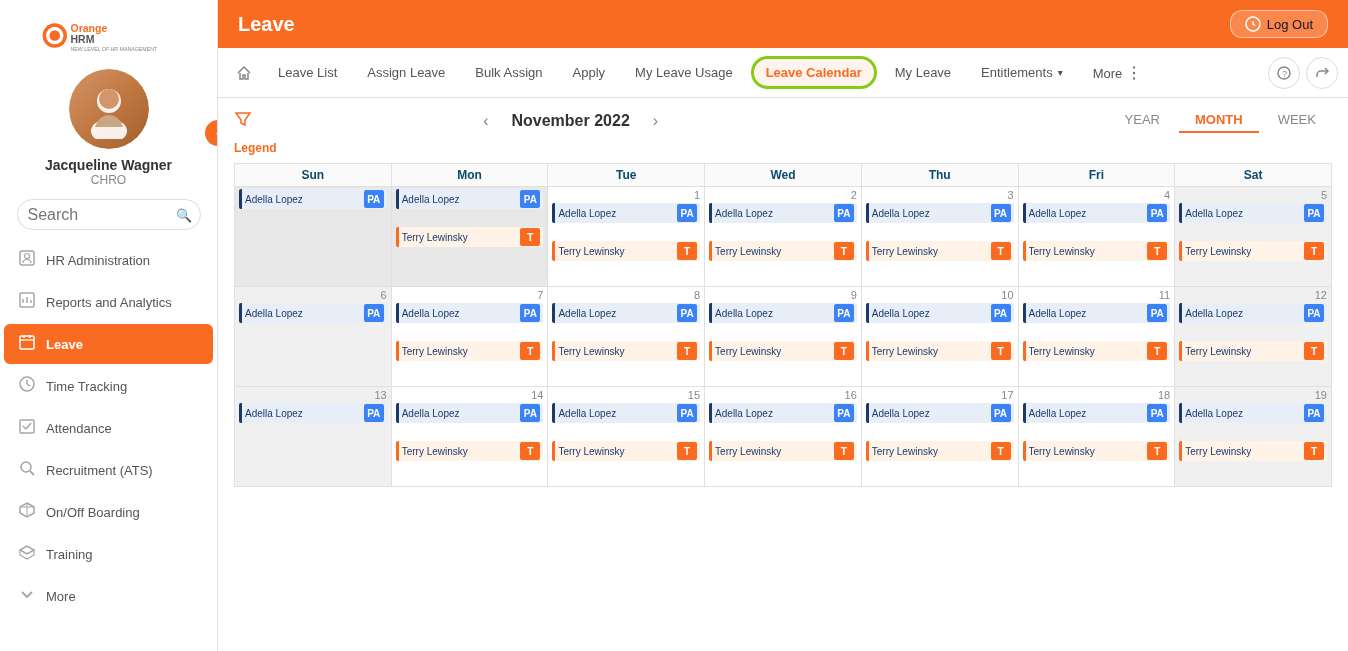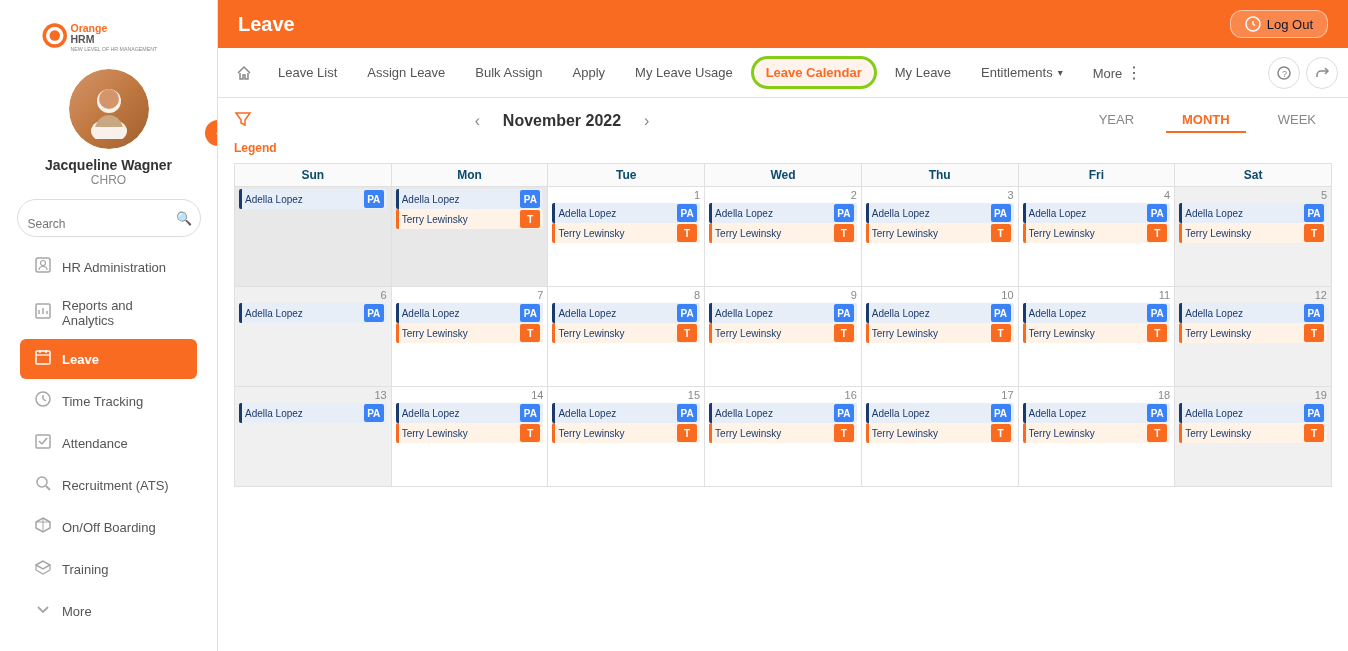--- a/index.html
+++ b/index.html
@@ -30,28 +30,28 @@
       background: linear-gradient(135deg, #d4956a 0%, #c07840 50%, #a06030 100%);
       display: flex; align-items: center; justify-content: center;
       font-size: 28px; color: #fff;
     }
     .user-name { font-weight: 700; font-size: 14px; color: #333; text-align: center; }
     .user-role { font-size: 12px; color: #888; margin-bottom: 12px; }
     .search-wrap {
       width: 184px; position: relative; margin-bottom: 10px;
     }
     .search-wrap input {
-      width: 100%; padding: 17px 30px 5px 10px; border: 1px solid #ddd; border-radius: 20px;
-      font-size: 12px; outline: none; color: #555;
+      width: 100%; padding: 6px 30px 5px 10px; border: 1px solid #ddd; border-radius: 20px;
+      font-size: 16px; outline: none; color: #555;
     }
     .search-icon-btn {
       position: absolute; right: 8px; top: 50%; transform: translateY(-50%);
       background: none; border: none; cursor: pointer; color: #888; font-size: 13px;
     }
-    .nav-items { width: 100%; padding: 0 20px; }
+    .nav-items { width: 100%; padding: 0 4px; }
     .nav-item {
       display: flex; align-items: center; padding: 9px 14px; border-radius: 6px;
       cursor: pointer; color: #555; font-size: 13px; margin-bottom: 2px;
       transition: background 0.15s;
     }
     .nav-item.active { background: #f96b21; color: #fff; font-weight: 600; }
     .nav-item .nav-icon { margin-right: 10px; font-size: 16px; opacity: 0.75; }
     .nav-item.active .nav-icon { opacity: 1; }
     .sidebar-collapse-btn {
       position: absolute; right: -14px; top: 120px;
@@ -114,21 +114,21 @@
     .filter-icon-btn {
       background: none; border: none; cursor: pointer; color: #f96b21; font-size: 16px;
     }
     .month-nav {
       display: flex; align-items: center; gap: 12px; margin: 0 auto;
     }
     .nav-arrow-btn {
       background: none; border: none; cursor: pointer; color: #888; font-size: 16px;
     }
     .month-label { font-size: 16px; font-weight: 700; color: #333; min-width: 140px; text-align: center; }
-    .view-btns { display: flex; gap: 16px; margin-left: auto; }
+    .view-btns { display: flex; gap: 3px; margin-left: auto; }
     .view-btn {
       background: none; border: none; cursor: pointer; padding: 4px 16px;
       font-size: 13px; color: #888; border-bottom: 2px solid transparent;
     }
     .view-btn.active { color: #f96b21; border-bottom: 2px solid #f96b21; font-weight: 600; }
     .legend-row {
       font-size: 12px; color: #f96b21; font-weight: 600; margin-bottom: 8px;
     }
 
     
@@ -142,21 +142,21 @@
       min-height: 90px; height: 100px; padding: 2px 4px;
       background: #fff; position: relative;
     }
     .cal-grid td.weekend { background: #f0f0f0; }
     .cal-grid td.inactive { background: #e8e8e8; }
     .day-num {
       font-size: 11px; color: #888; text-align: right; display: block; margin-bottom: 2px;
     }
     .leave-entry {
       display: flex; align-items: center; justify-content: space-between;
-      border-radius: 2px; padding: 1px 3px; margin-bottom: 0; font-size: 10px;
+      border-radius: 2px; padding: 1px 3px; margin-bottom: 18px; font-size: 10px;
     }
     .leave-entry-name { color: #1a3a6b; font-weight: 500; flex: 1; white-space: nowrap; overflow: hidden; }
     .leave-badge {
       min-width: 20px; height: 18px; border-radius: 2px; display: flex; align-items: center;
       justify-content: center; font-size: 10px; font-weight: 700; color: #fff; padding: 0 3px;
     }
     .badge-blue { background: #3b82f6; }
     .badge-orange { background: #f96b21; }
     .entry-pa { background: #e8eef8; border-left: 3px solid #1a3a6b; }
     .entry-t { background: #fff3e8; border-left: 3px solid #f96b21; }

